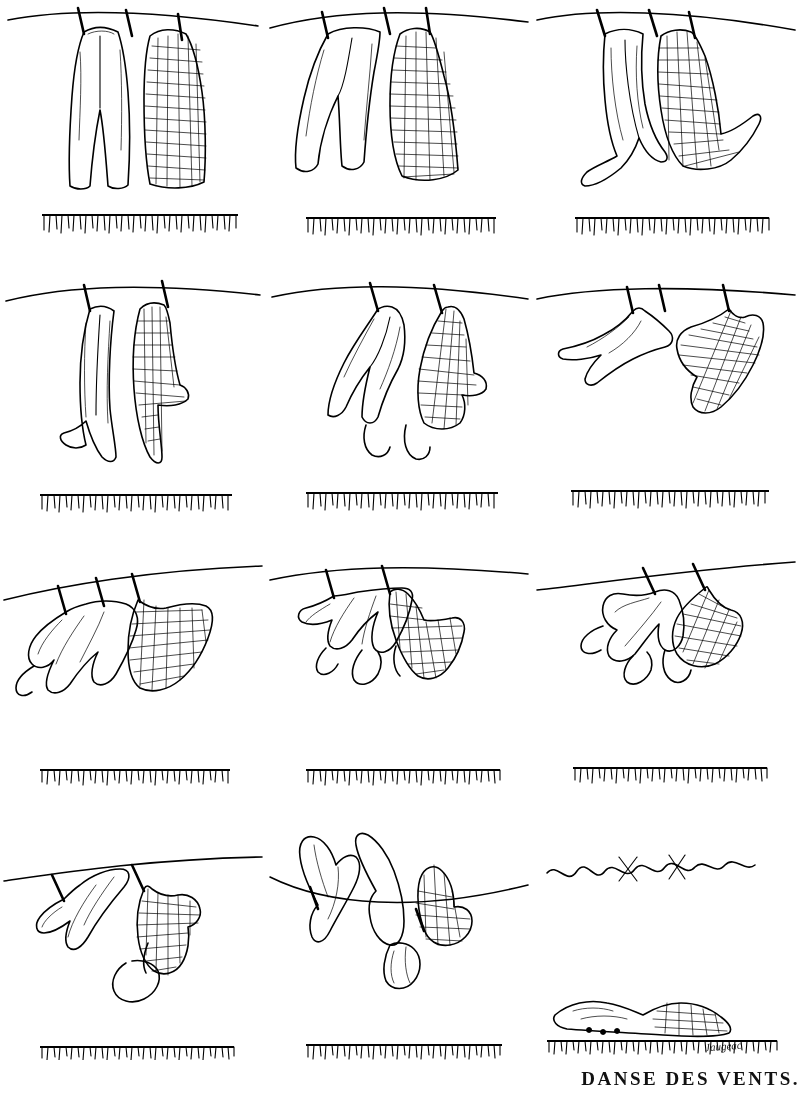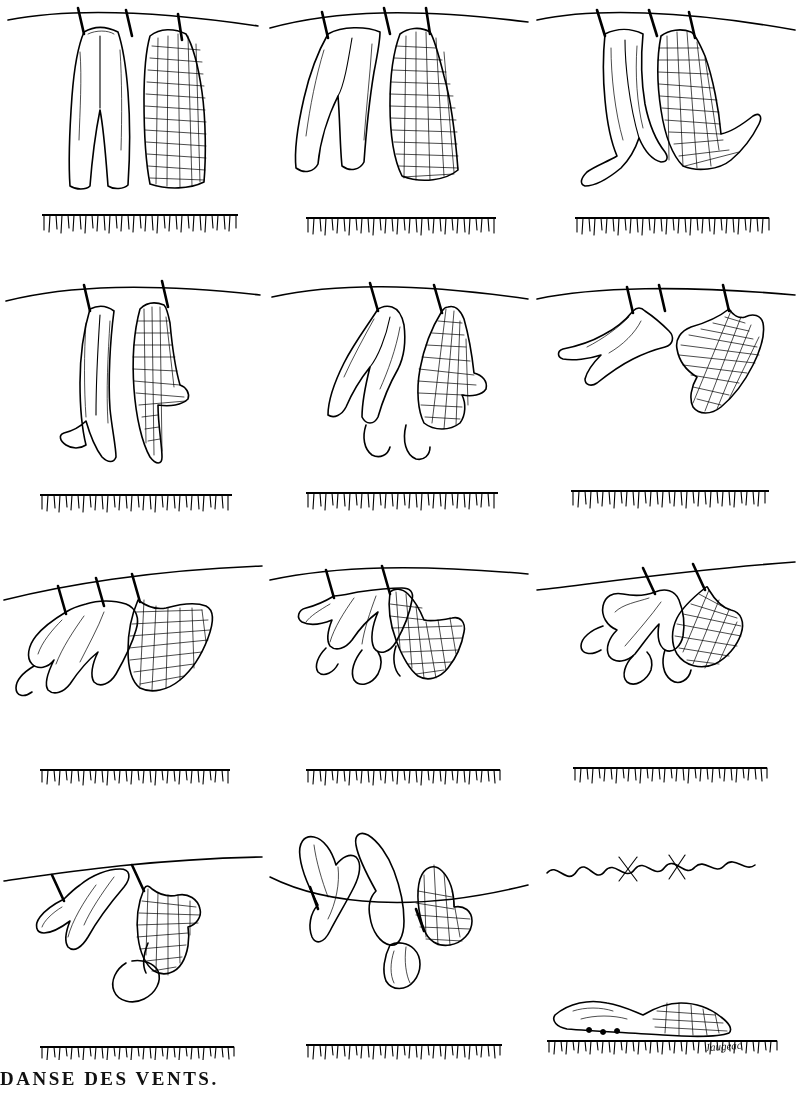--- a/index.html
+++ b/index.html
@@ -37,21 +37,21 @@
   .cell svg {
     display: block;
     width: 266px;
     height: 265px;
   }
   .caption {
     position: absolute;
     left: 0;
     top: 1068px;
     width: 800px;
-    text-align: left;
+    text-align: right;
     font-family: "Liberation Serif", serif;
     font-size: 19px;
     letter-spacing: 2.5px;
     font-weight: 700;
     color: #111111;
   }
   .signature {
     position: absolute;
     right: 58px;
     top: 1040px;

